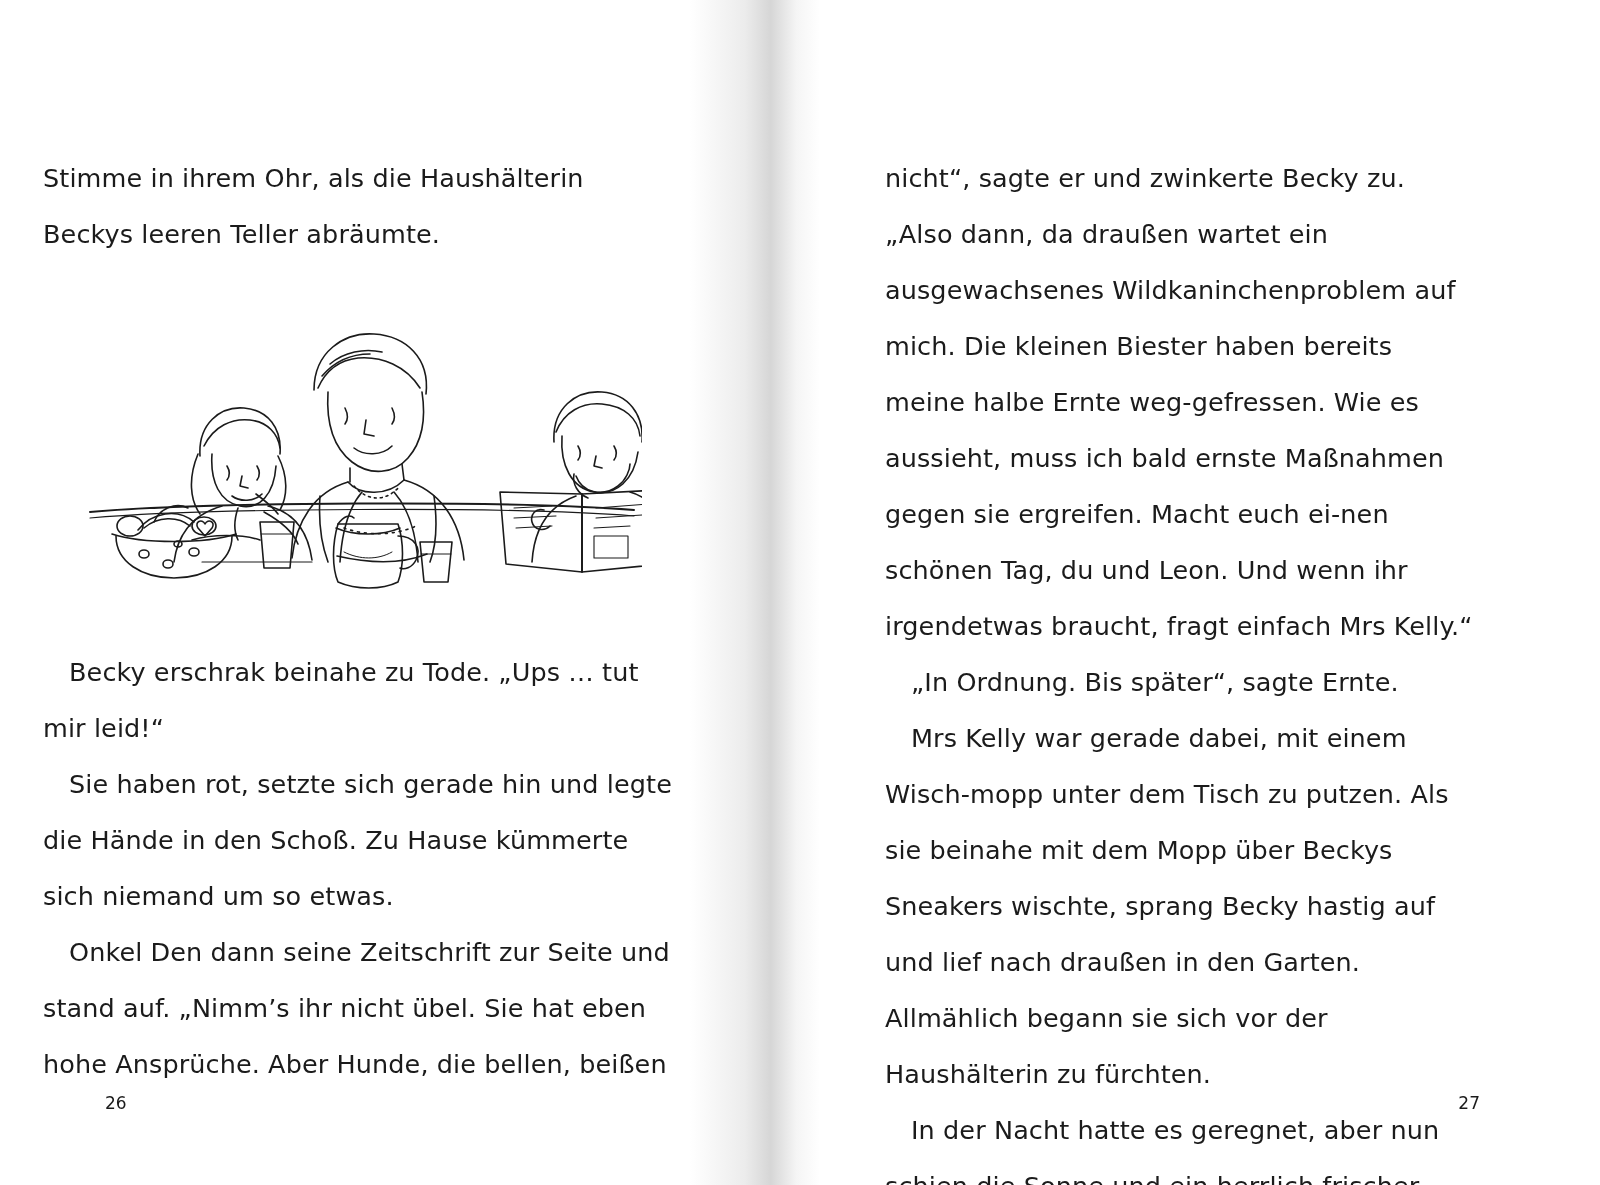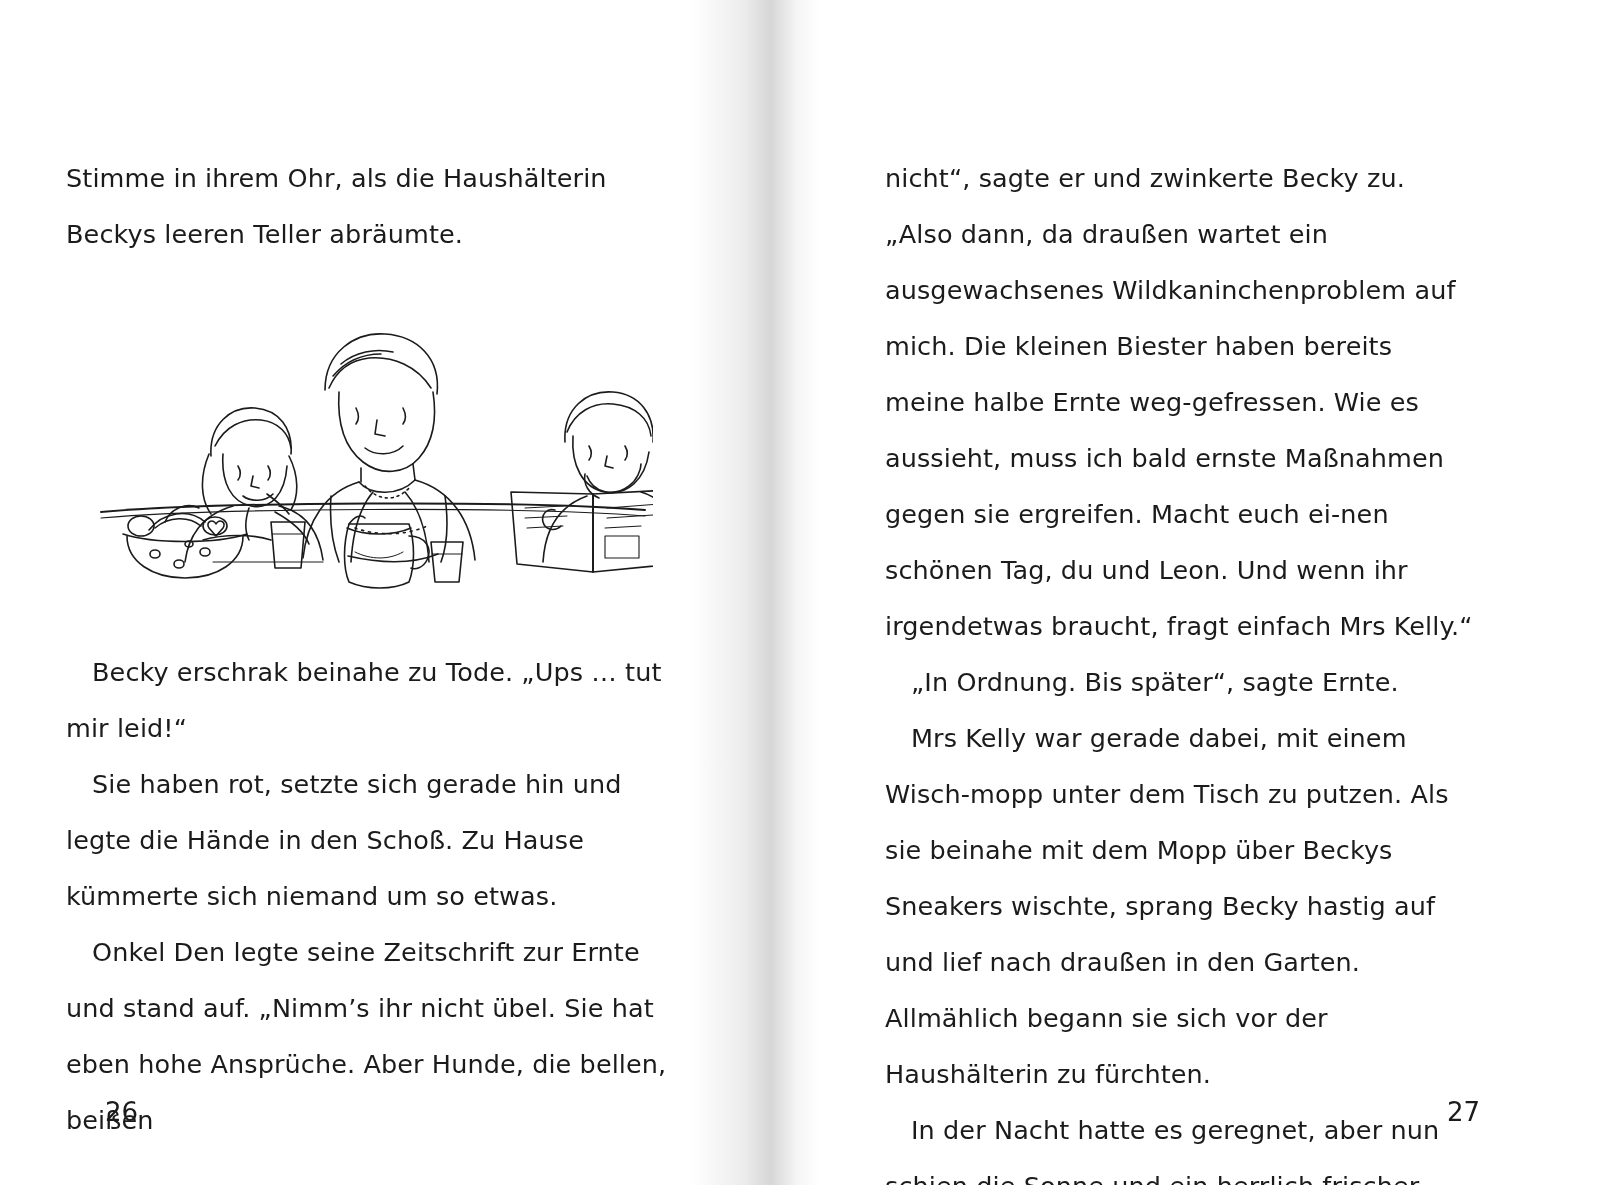--- a/index.html
+++ b/index.html
@@ -32,43 +32,43 @@
   }
   .page {
     position: absolute;
     top: 0;
     height: 1185px;
     box-sizing: border-box;
   }
   .page-left {
     left: 0;
     width: 800px;
-    padding: 150px 120px 0 66px;
+    padding: 150px 120px 0 43px;
   }
   .page-right {
     left: 800px;
     width: 800px;
     padding: 150px 120px 12px 85px;
   }
   .text p {
     margin: 0;
     font-size: 25.5px;
     line-height: 56px;
     color: #1b1b1b;
     letter-spacing: 0.1px;
     font-weight: 400;
     text-align: left;
   }
   .text p.indent {
     text-indent: 26px;
   }
   .page-number {
     position: absolute;
-    bottom: 58px;
-    font-size: 26px;
+    bottom: 72px;
+    font-size: 17px;
     color: #1b1b1b;
   }
   .page-left .page-number { left: 105px; }
   .page-right .page-number { right: 120px; }
 
   .illustration {
     margin: 34px 0 48px 0;
     width: 100%;
     display: flex;
     justify-content: center;
@@ -187,21 +187,21 @@
 
           <path d="M338 246 L342 286 L366 286 L370 246 Z"></path>
           <path d="M339 258 L369 258" stroke-width="1"></path>
         </g>
       </svg>
     </div>
 
     <div class="text">
       <p class="indent">Becky erschrak beinahe zu Tode. „Ups … tut mir leid!“</p>
       <p class="indent">Sie haben rot, setzte sich gerade hin und legte die Hände in den Schoß. Zu Hause kümmerte sich niemand um so etwas.</p>
-      <p class="indent">Onkel Den legte seine Zeitschrift zur Ernte und stand auf. „Nimm’s ihr nicht übel. Sie hat eben hohe Ansprüche. Aber Hunde, die bellen, beißen</p>
+      <p class="indent">Onkel Den dann seine Zeitschrift zur Seite und stand auf. „Nimm’s ihr nicht übel. Sie hat eben hohe Ansprüche. Aber Hunde, die bellen, beißen</p>
     </div>
 
     <div class="page-number">26</div>
   </div>
 
   <div class="gutter"></div>
 
   <div class="page page-right">
     <div class="text">
       <p>nicht“, sagte er und zwinkerte Becky zu. „Also dann, da draußen wartet ein ausgewachsenes Wildkaninchenproblem auf mich. Die kleinen Biester haben bereits meine halbe Ernte weg-gefressen. Wie es aussieht, muss ich bald ernste Maßnahmen gegen sie ergreifen. Macht euch ei-nen schönen Tag, du und Leon. Und wenn ihr irgendetwas braucht, fragt einfach Mrs Kelly.“</p>

